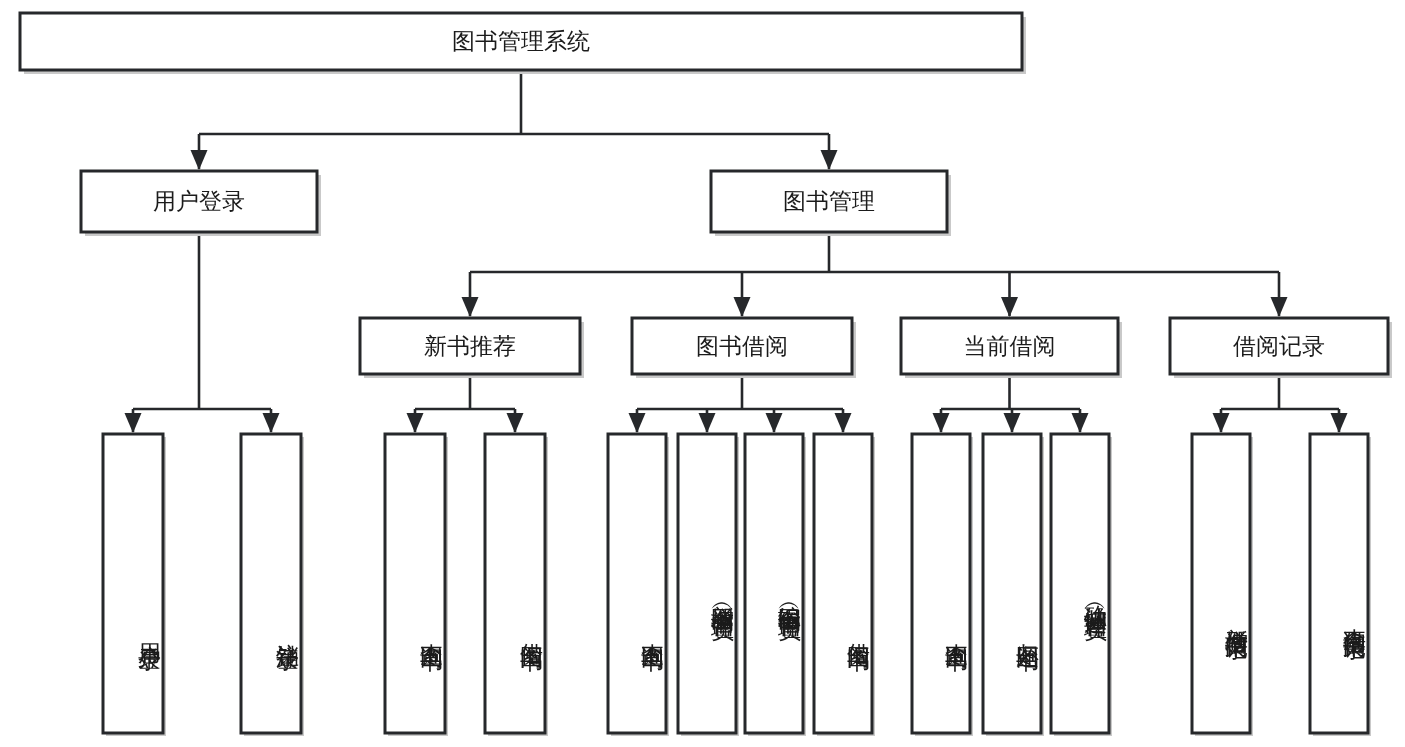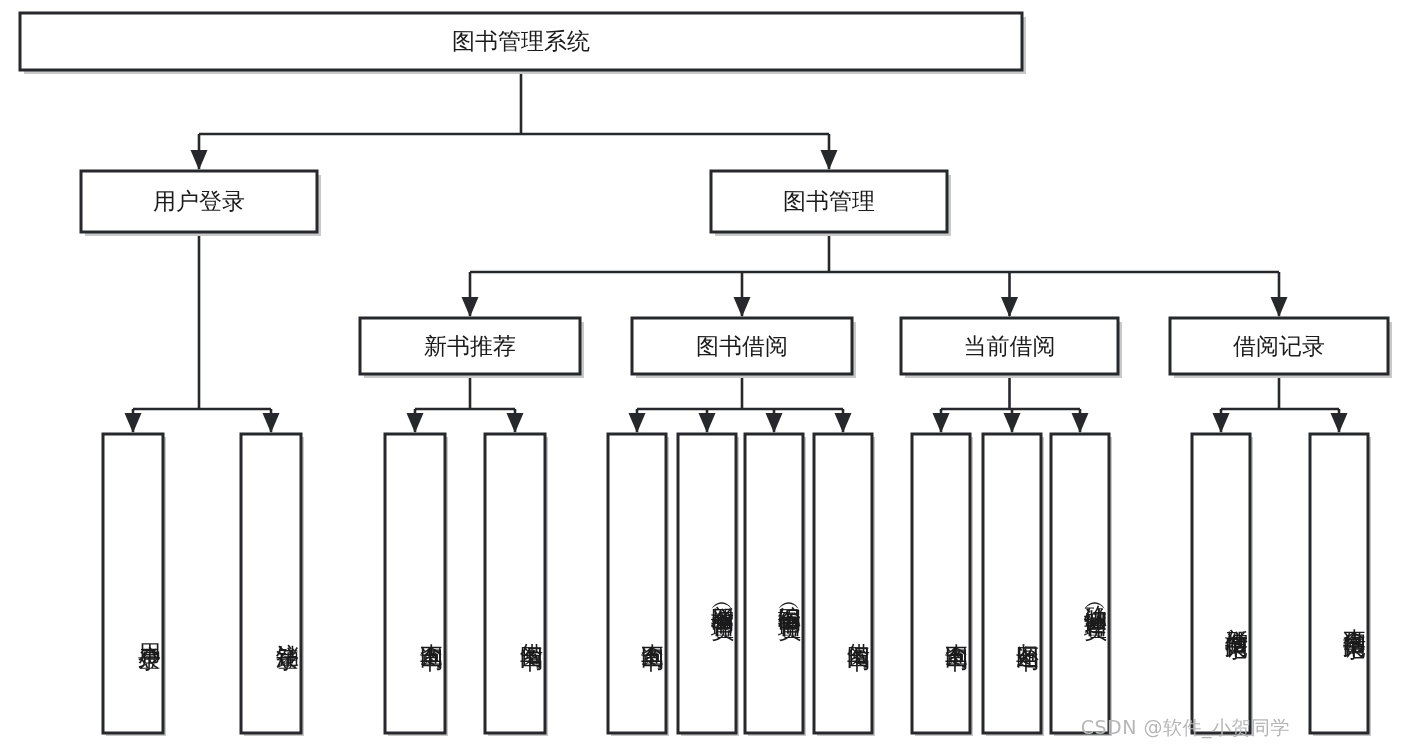--- a/index.html
+++ b/index.html
@@ -197,14 +197,13 @@
       <div class="leaf-label-box" style="left: 608px; width: 58px; top: 529.5px; height: 199.5px;">查询图书</div>
       <div class="leaf-label-box" style="left: 678px; width: 58px; top: 462px; height: 267px;">新增图书（管理员）</div>
       <div class="leaf-label-box" style="left: 745px; width: 58px; top: 462px; height: 267px;">编辑图书（管理员）</div>
       <div class="leaf-label-box" style="left: 814px; width: 58px; top: 529.5px; height: 199.5px;">借阅图书</div>
       <div class="leaf-label-box" style="left: 912px; width: 58px; top: 529.5px; height: 199.5px;">查询图书</div>
       <div class="leaf-label-box" style="left: 983px; width: 58px; top: 529.5px; height: 199.5px;">归还图书</div>
       <div class="leaf-label-box" style="left: 1051px; width: 58px; top: 462px; height: 267px;">确认归还（管理员）</div>
       <div class="leaf-label-box" style="left: 1192px; width: 58px; top: 502.5px; height: 226.5px;">新增借阅记录</div>
       <div class="leaf-label-box" style="left: 1310px; width: 58px; top: 502.5px; height: 226.5px;">查询借阅记录</div>
     </div>
-  <div class="watermark">CSDN @软件_小贺同学</div>
 </div>
 
 </body></html>

